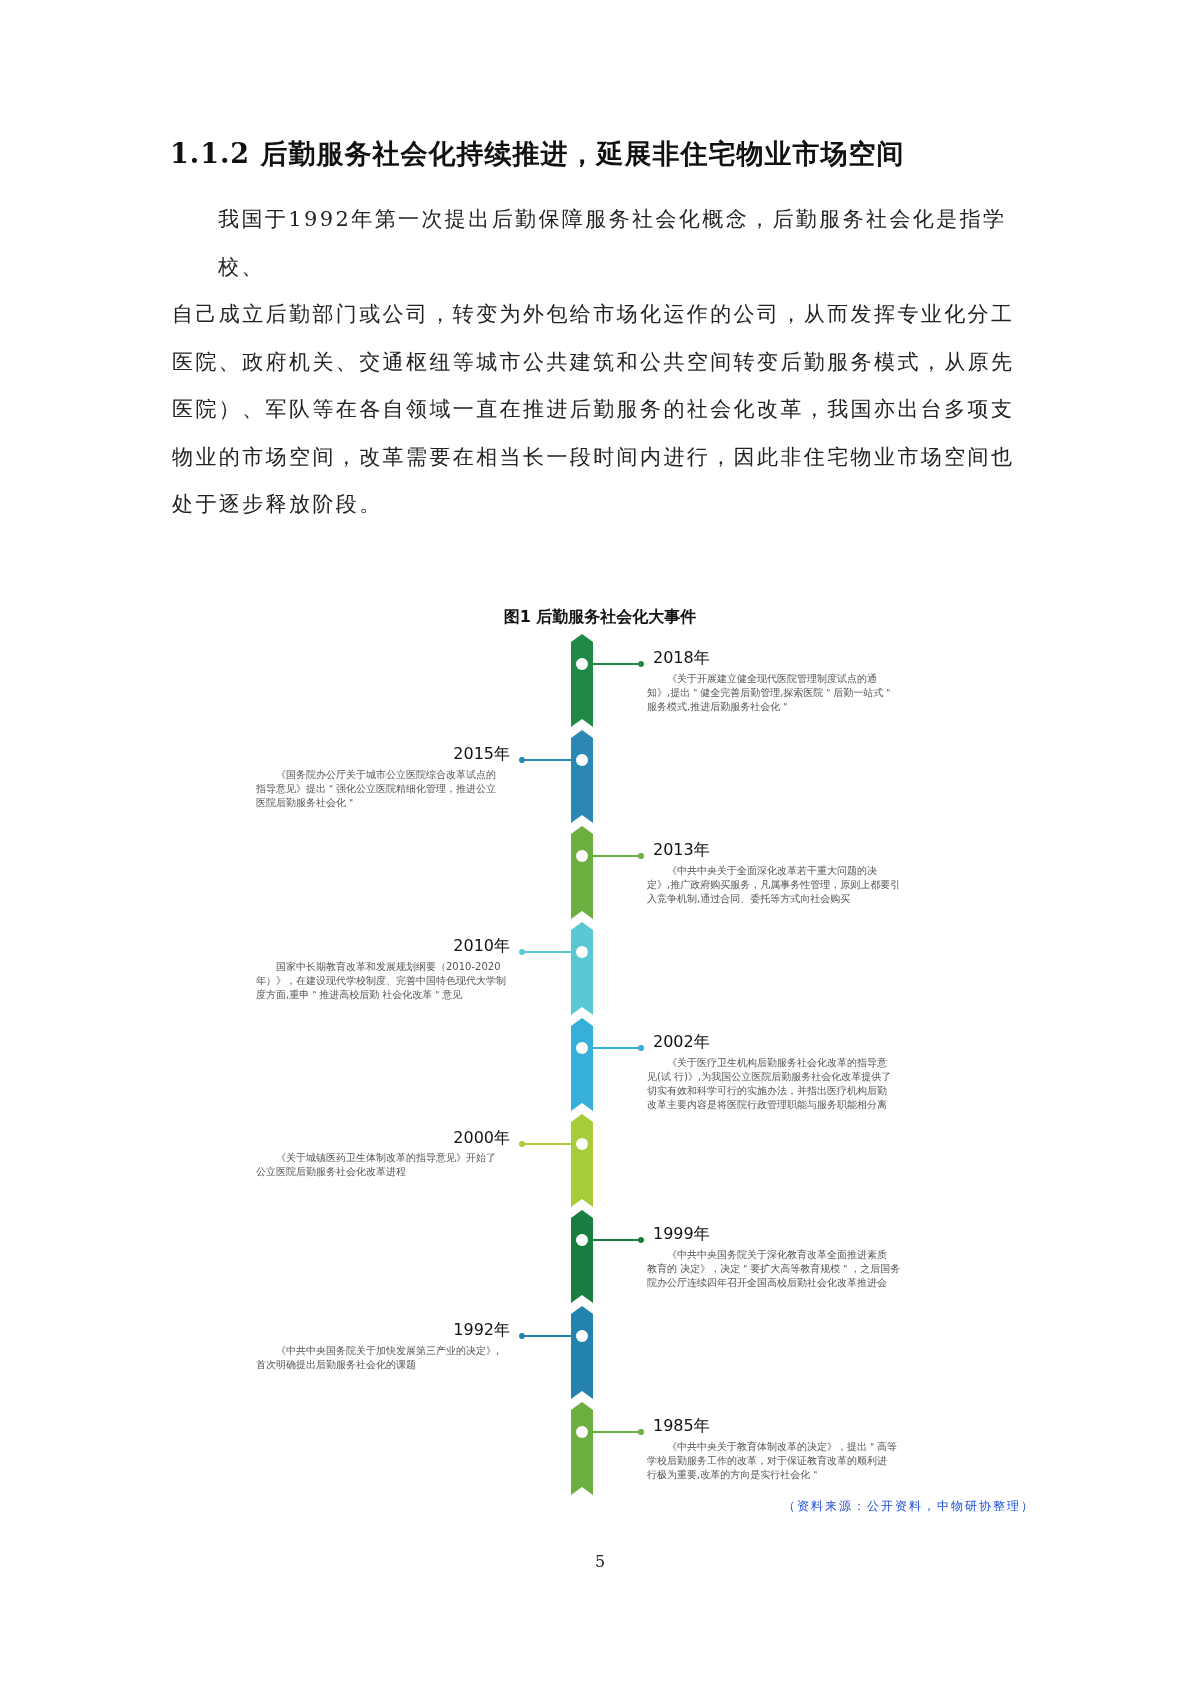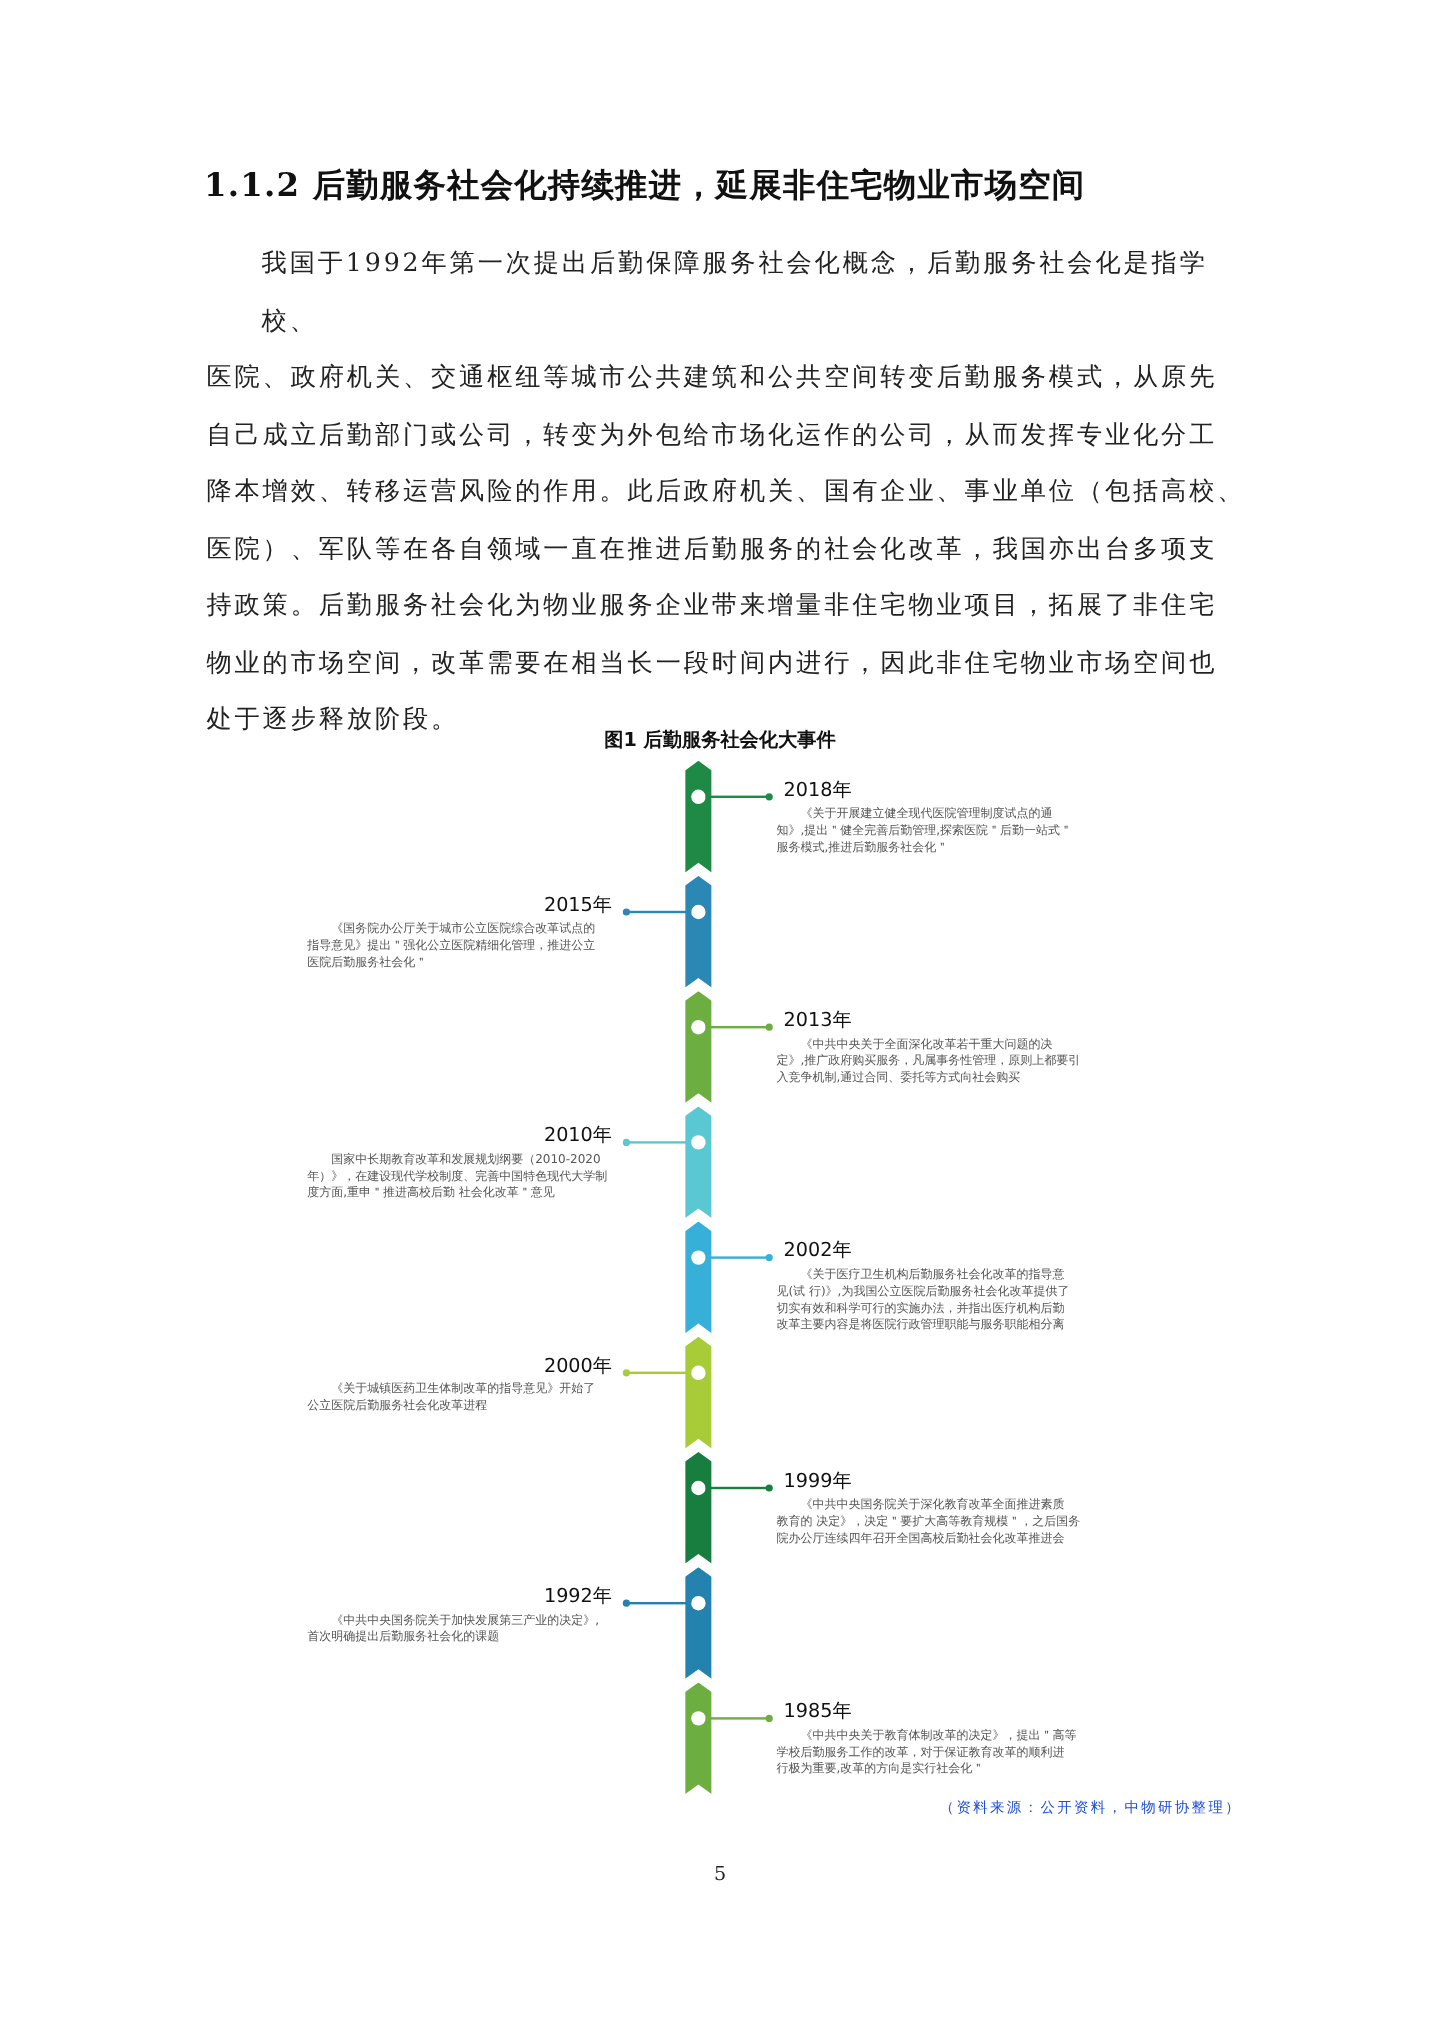--- a/index.html
+++ b/index.html
@@ -34,25 +34,23 @@
   .page-num { position: absolute; left: 0; width: 1200px; top: 1552px; text-align: center;
               font-family: "DejaVu Serif", serif; font-size: 16px; color: #222; }
 </style>
 </head>
 <body>
 
 <div class="heading">1.1.2 后勤服务社会化持续推进，延展非住宅物业市场空间</div>
 
 <div class="para">
   <p class="indent">我国于1992年第一次提出后勤保障服务社会化概念，后勤服务社会化是指学校、</p>
+  <p>自己成立后勤部门或公司，转变为外包给市场化运作的公司，从而发挥专业化分工</p>
   <p>医院、政府机关、交通枢纽等城市公共建筑和公共空间转变后勤服务模式，从原先</p>
-  <p>自己成立后勤部门或公司，转变为外包给市场化运作的公司，从而发挥专业化分工</p>
-  <p>降本增效、转移运营风险的作用。此后政府机关、国有企业、事业单位（包括高校、</p>
   <p>医院）、军队等在各自领域一直在推进后勤服务的社会化改革，我国亦出台多项支</p>
-  <p>持政策。后勤服务社会化为物业服务企业带来增量非住宅物业项目，拓展了非住宅</p>
   <p>物业的市场空间，改革需要在相当长一段时间内进行，因此非住宅物业市场空间也</p>
   <p>处于逐步释放阶段。</p>
 </div>
 
 <div class="fig-title">图1  后勤服务社会化大事件</div>
 
 <div class="timeline" id="timeline">
     <div class="right">
       <div class="seg" style="top: 634px; height: 93px;">
         <svg width="22" height="93" viewBox="0 0 22 93">

